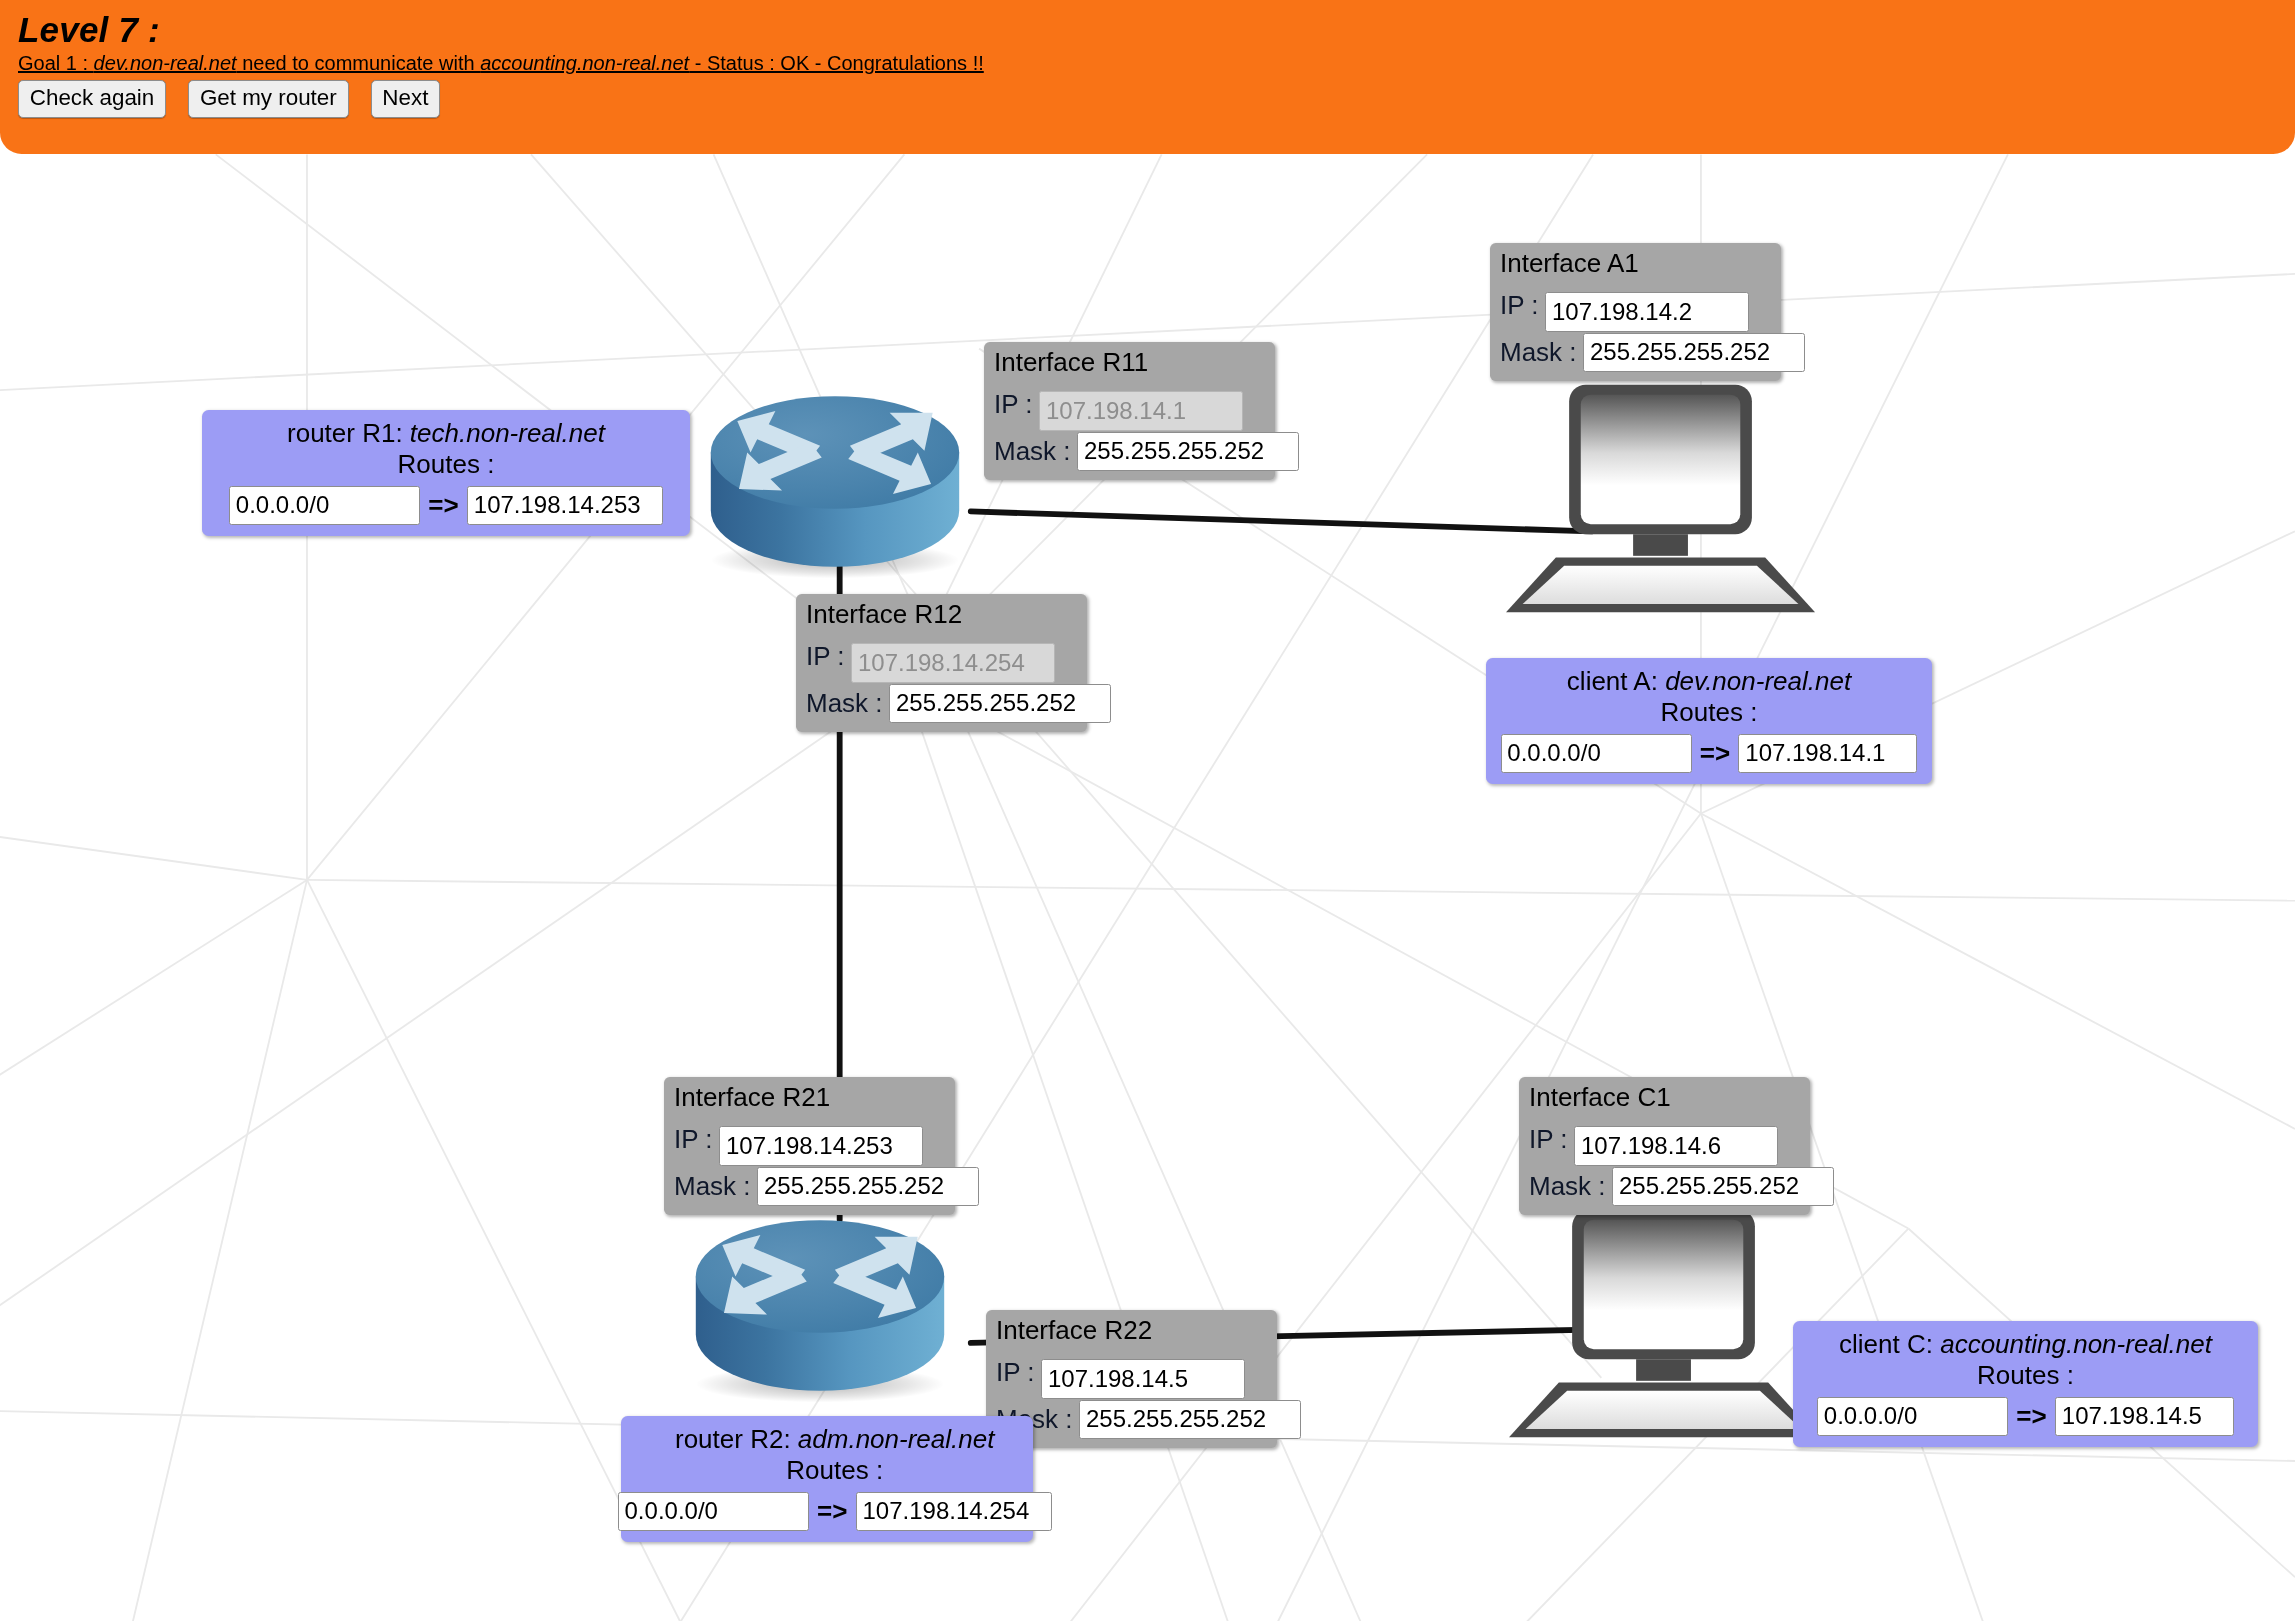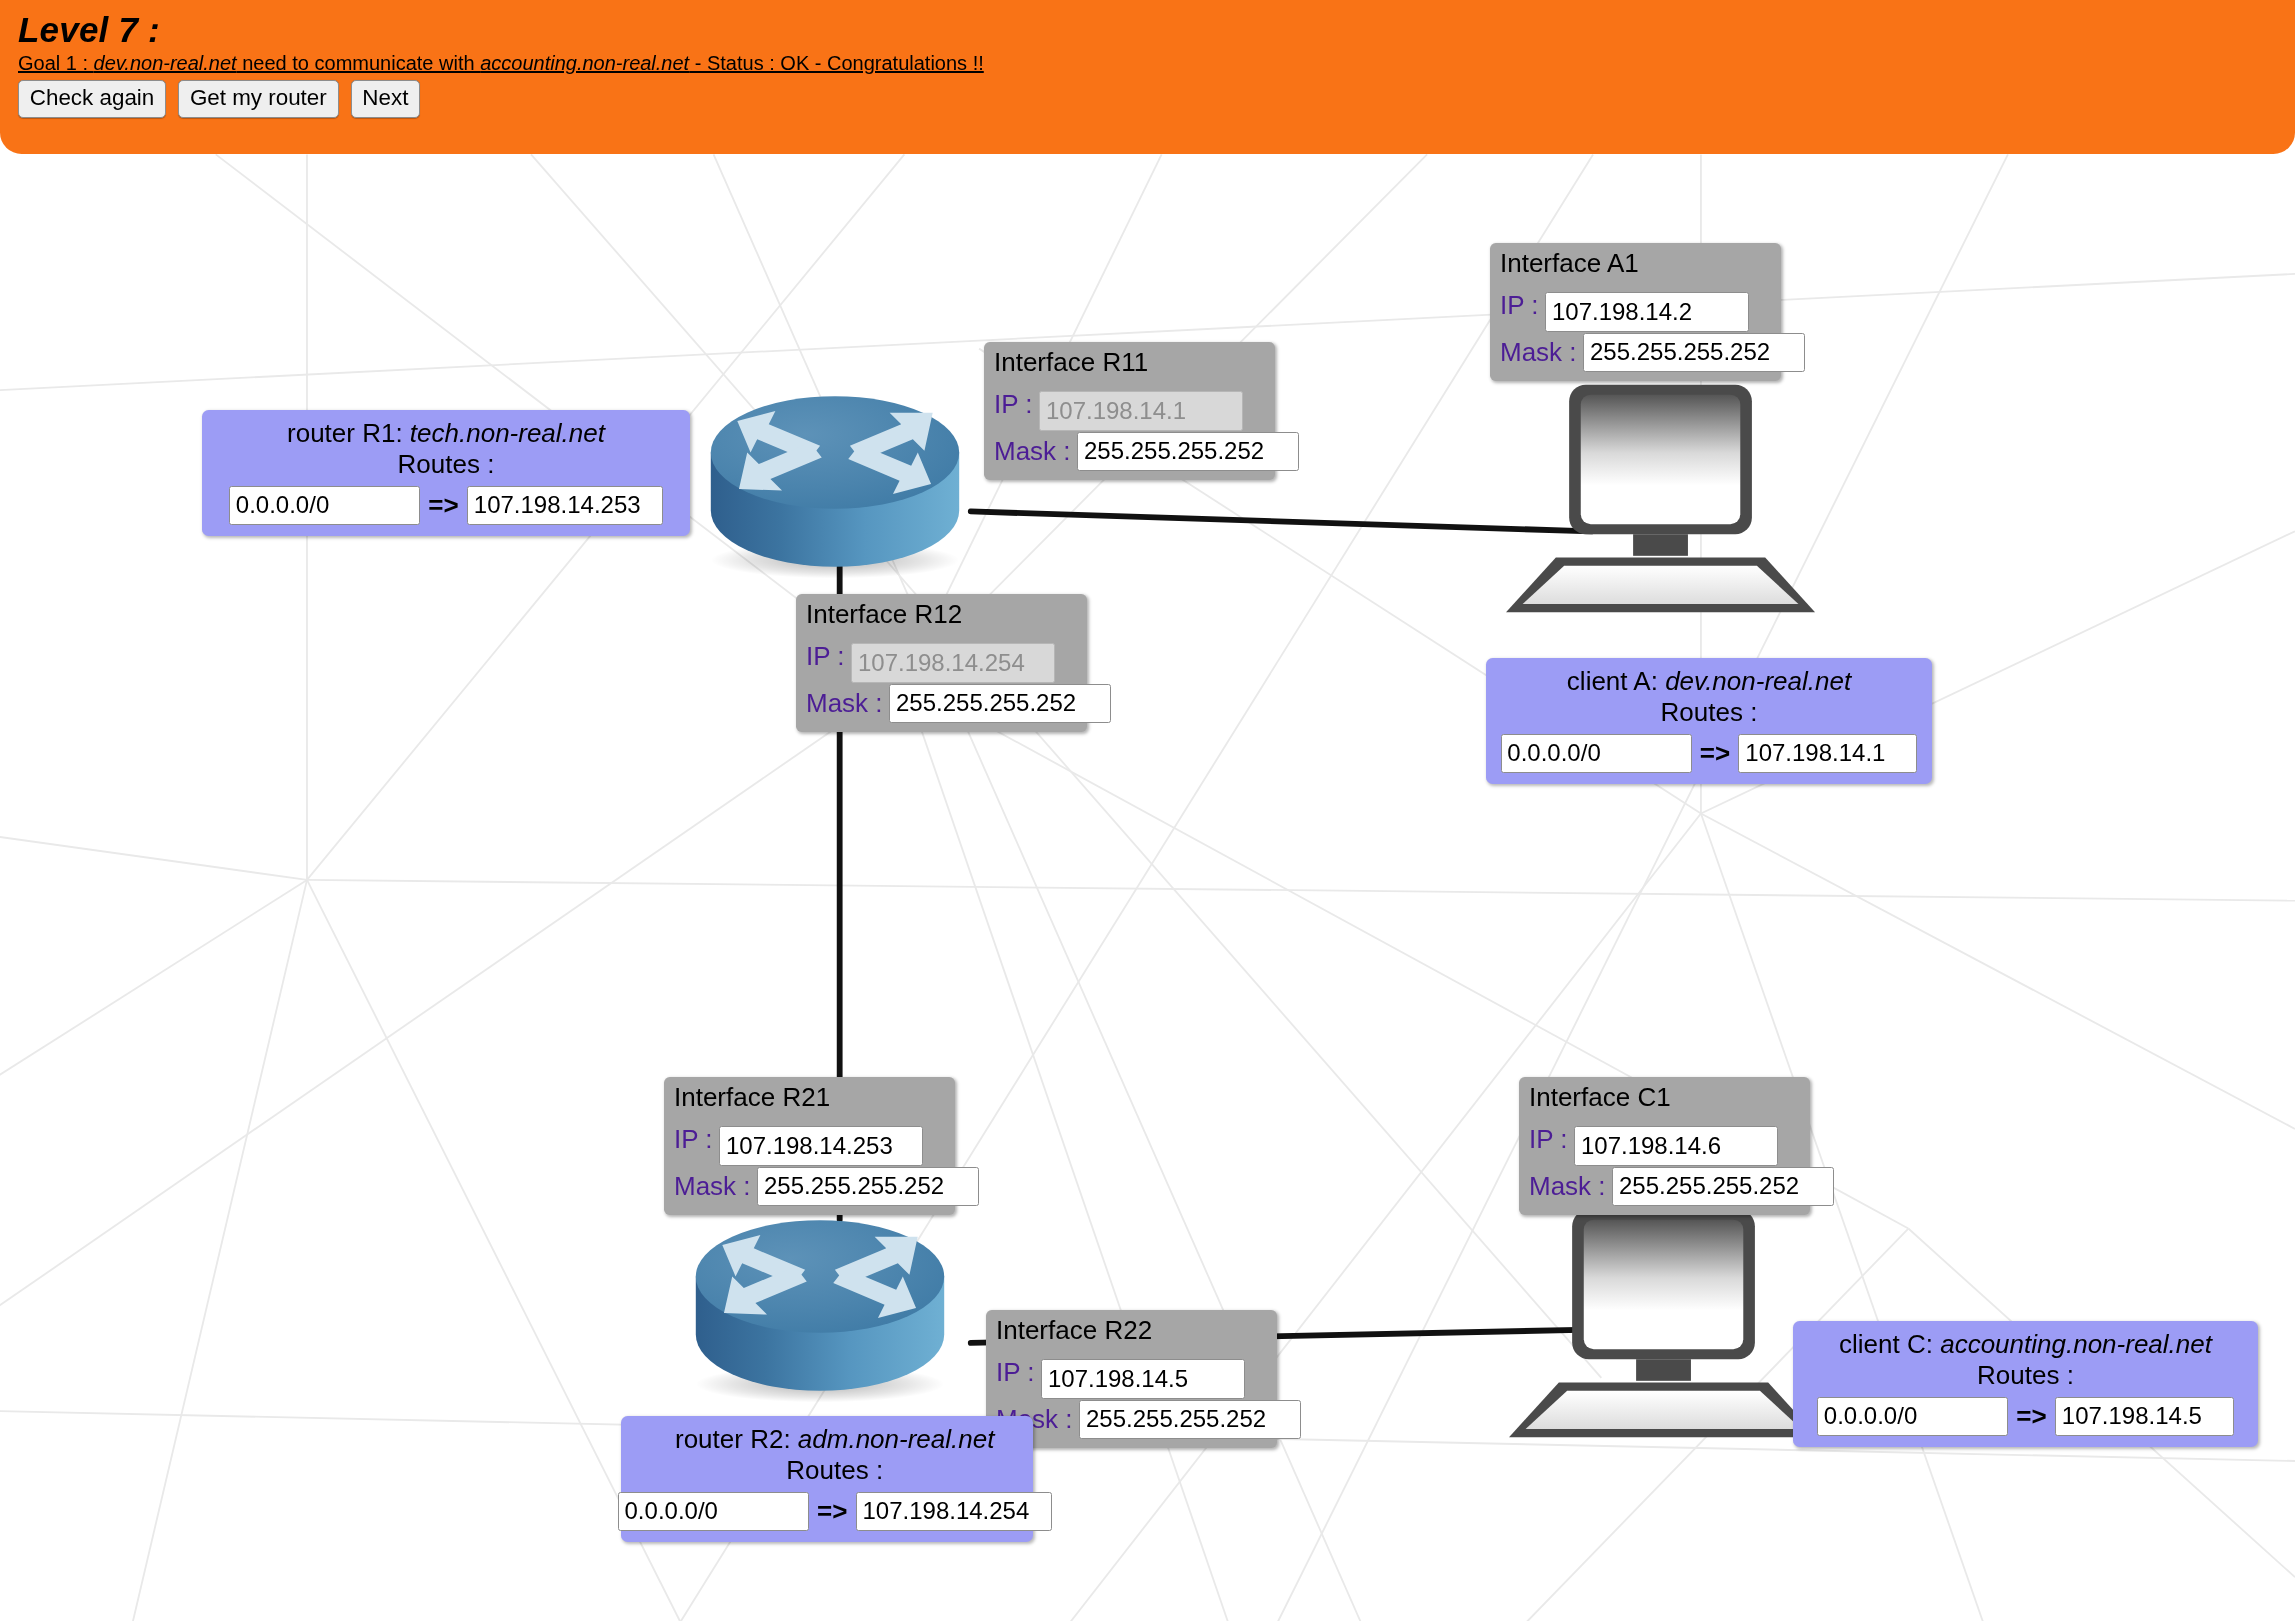--- a/index.html
+++ b/index.html
@@ -42,21 +42,21 @@
   }
   #goal-line {
     font-size: 20px;
     color: #000;
     line-height: 1.18;
     margin: 0 0 5px 0;
     white-space: nowrap;
     text-decoration: underline;
   }
   #goal-line .em { font-style: italic; }
-  #button-row { display: flex; gap: 12px; }
+  #button-row { display: flex; gap: 22px; }
   .btn {
     font-family: "Liberation Sans", sans-serif;
     font-size: 22.4px;
     line-height: 1;
     padding: 5.8px 10.8px 7.5px 10.8px;
     background: #efefef;
     color: #000;
     border: 1.7px solid #8d8d8d;
     border-radius: 5px;
     box-shadow: 0 0.8px 0.8px rgba(0,0,0,.25);
@@ -91,21 +91,21 @@
     white-space: nowrap;
   }
   .field-row {
     display: flex;
     align-items: center;
     white-space: nowrap;
     margin-top: 1.7px;
   }
   .field-label {
     font-size: 26px;
-    color: #4c1d95;
+    color: #0f172a;
     margin-right: 6.6px;
   }
   .txtin {
     font-family: "Liberation Sans", sans-serif;
     font-size: 24px;
     line-height: 1;
     padding: 4.1px 5.8px 5px 5.8px;
     background: #ffffff;
     color: #000;
     border: 1.7px solid #8d8d8d;

